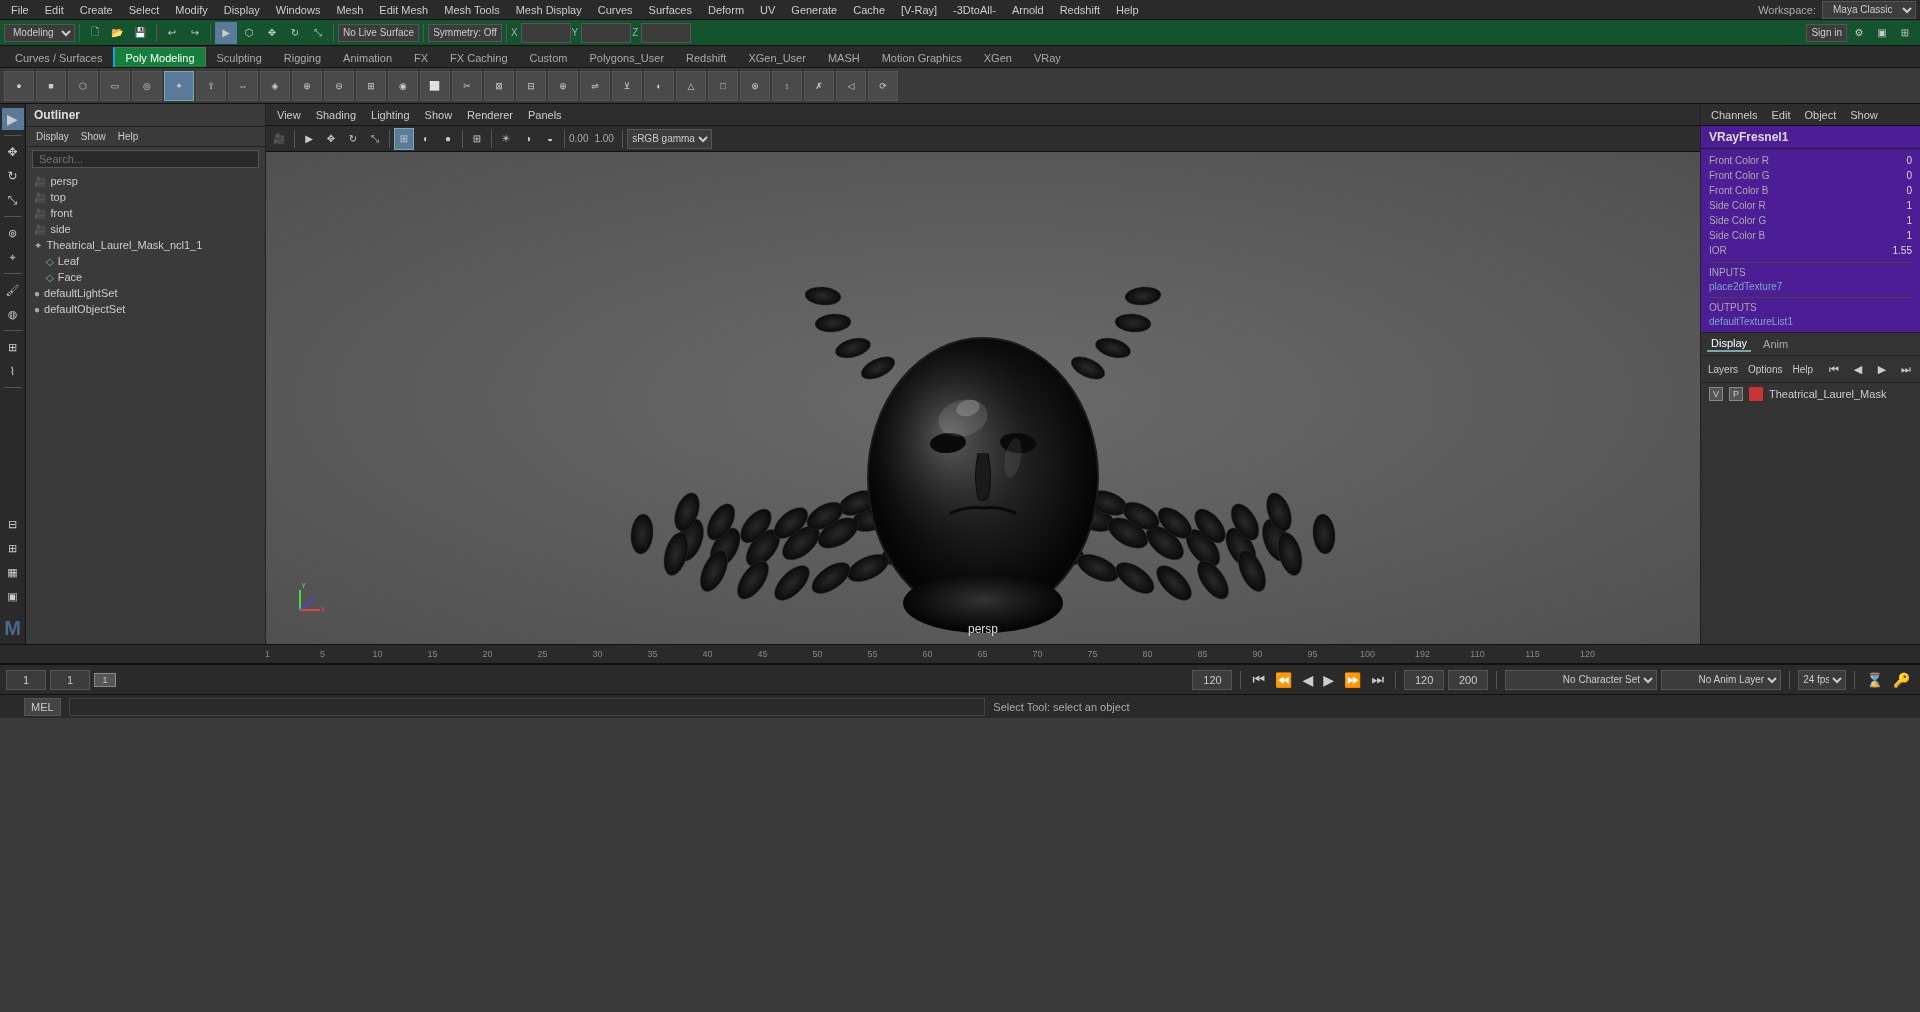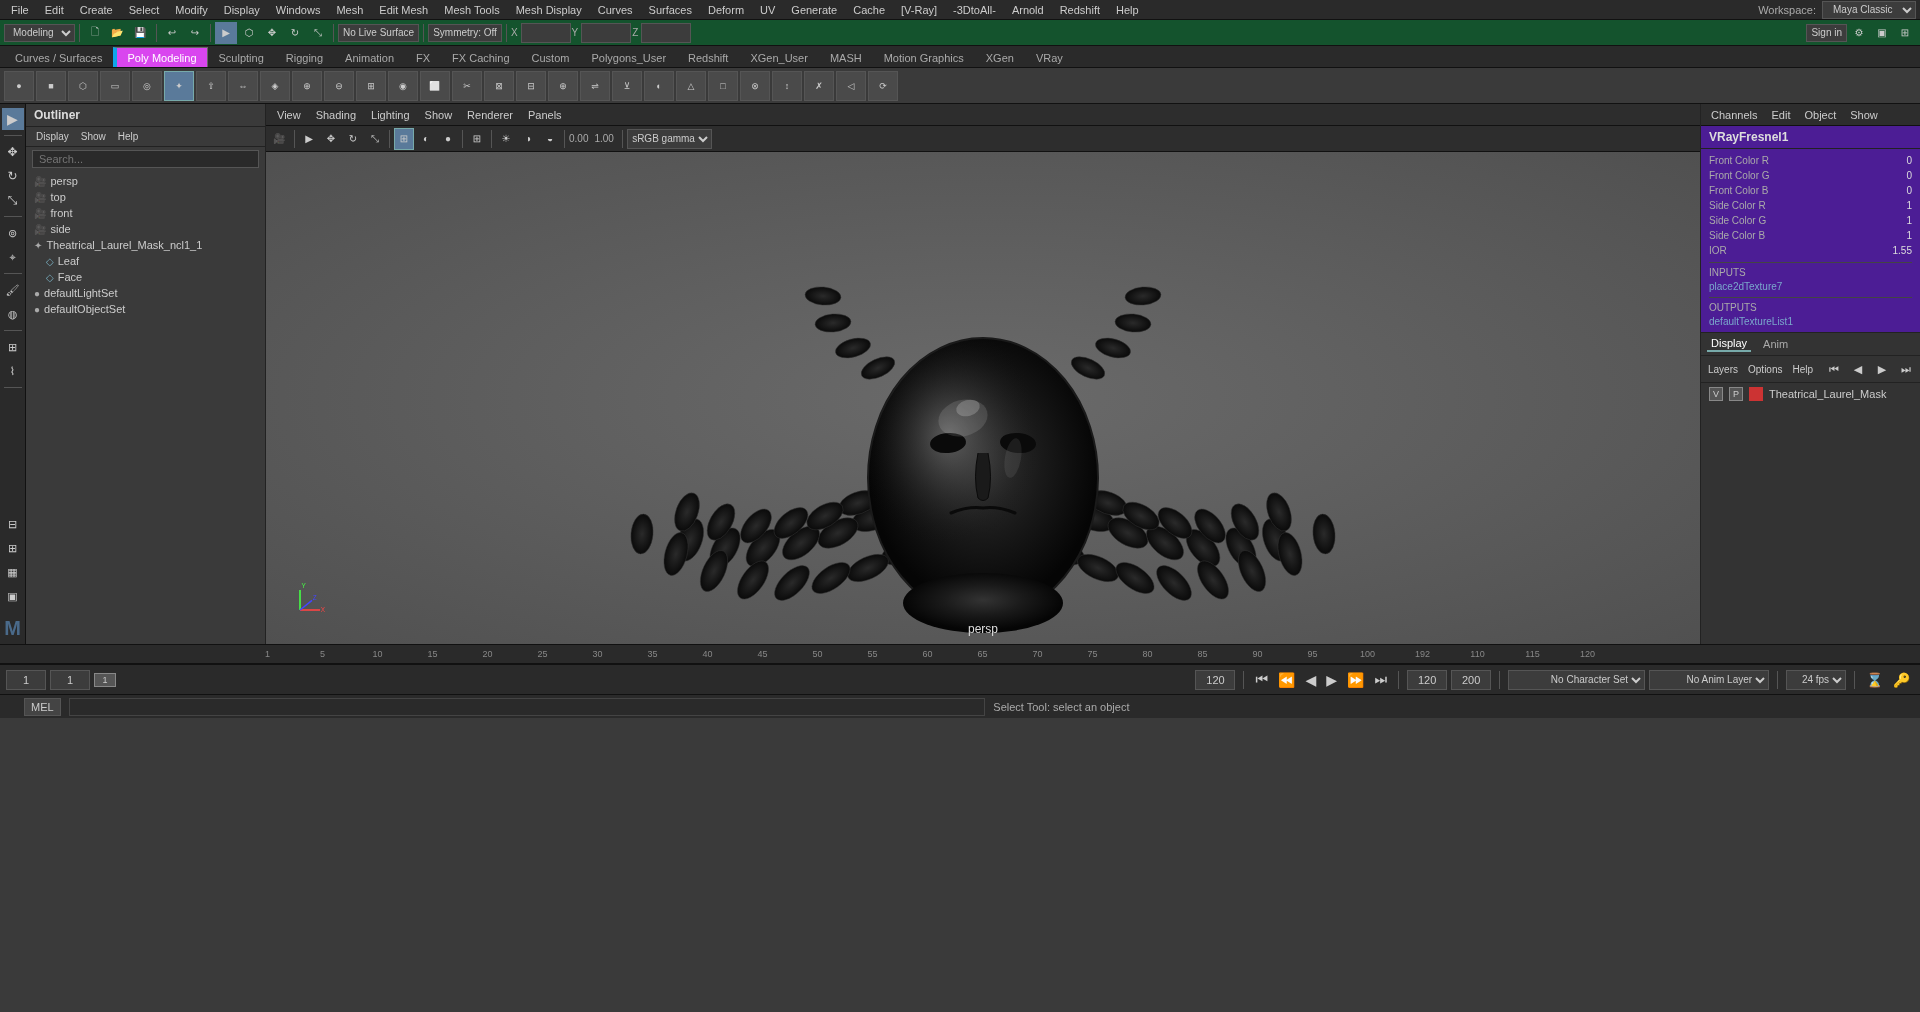--- a/index.html
+++ b/index.html
@@ -81,21 +81,21 @@
       font-size: 11px;
       color: #aaa;
       cursor: pointer;
       border-top: 1px solid transparent;
       border-left: 1px solid transparent;
       border-right: 1px solid transparent;
       background: #2a2a2a;
       height: 20px;
       display: flex; align-items: center;
     }
-    .shelf-tab.active { color: #fff; background: #d946ef; border-top: 1px solid #666; border-left: 4px solid #0ea5e9; border-right: 1px solid #666; }
+    .shelf-tab.active { color: #fff; background: #15803d; border-top: 1px solid #666; border-left: 2px solid #0ea5e9; border-right: 1px solid #666; }
 
     
     #shelf-icons {
       background: #3a3a3a;
       height: 36px;
       display: flex;
       align-items: center;
       padding: 0 4px;
       gap: 2px;
       border-bottom: 1px solid #111;
@@ -955,28 +955,28 @@
   <button class="playback-btn">⏪</button>
   <button class="playback-btn">◀</button>
   <button class="playback-btn">▶</button>
   <button class="playback-btn">⏩</button>
   <button class="playback-btn">⏭</button>
   <div class="bc-sep"></div>
   <input type="text" class="bc-input" value="120" style="width: 40px;">
   <input type="text" class="bc-input" value="200" style="width: 40px;">
   <div class="bc-sep"></div>
 
-  <select class="bc-select" style="width:137px;">
+  <select class="bc-select" style="width:152px;">
     <option>No Character Set</option>
   </select>
   <select class="bc-select" style="width:120px;">
     <option>No Anim Layer</option>
   </select>
   <div class="bc-sep"></div>
-  <select class="bc-select" style="width:60px;">
+  <select class="bc-select" style="width:48px;">
     <option>24 fps</option>
   </select>
   <div class="bc-sep"></div>
   <button class="playback-btn" title="Auto Keyframe">⌛</button>
   <button class="playback-btn" title="Set Keyframe">🔑</button>
 </div>
 
 <div id="status-bar">
   <div id="mode-badge">MEL</div>
   <input type="text" style="flex: 1 1 0%; background: rgb(42, 42, 42); border: 1px solid rgb(68, 68, 68); color: rgb(170, 170, 170); font-size: 11px; height: 18px; padding: 0px 6px;" value="">

